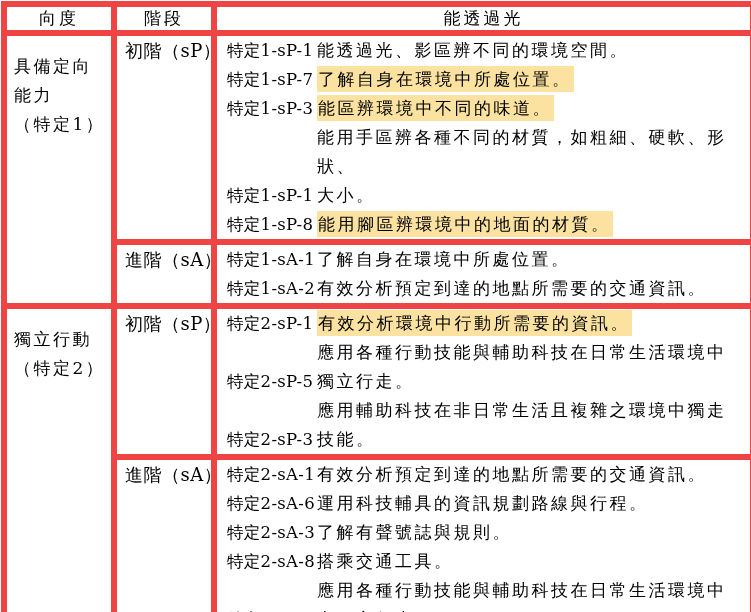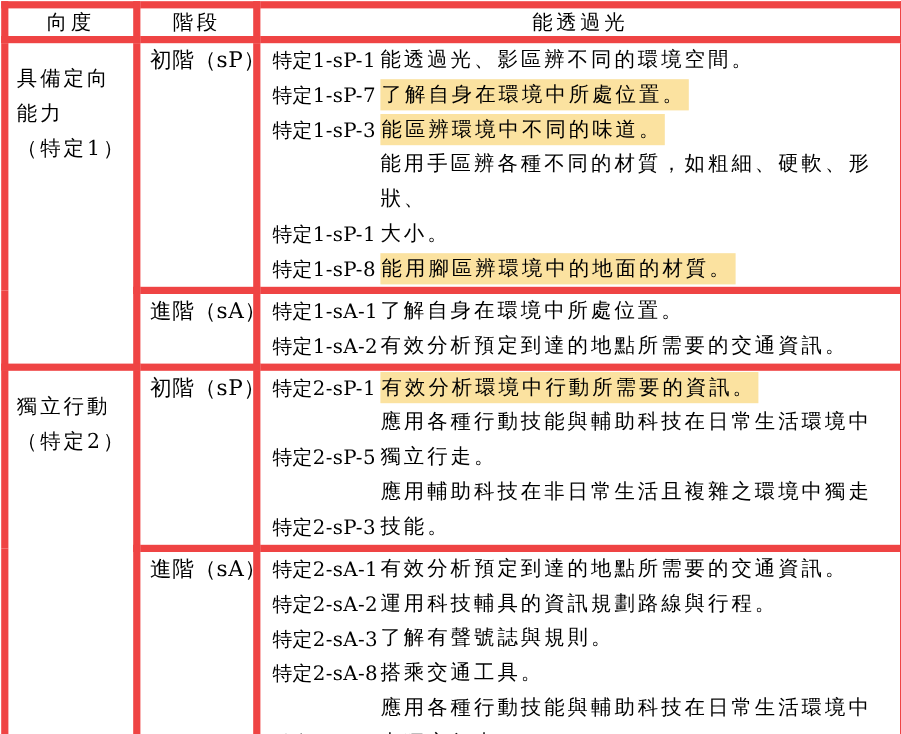--- a/index.html
+++ b/index.html
@@ -151,21 +151,21 @@
       </td>
     </tr>
     <tr>
       <td class="stage">進階（sA）</td>
       <td class="perf">
         <div class="item">
           <span class="code">特定2-sA-1</span>
           <span class="desc"><span>有效分析預定到達的地點所需要的交通資訊。</span></span>
         </div>
         <div class="item">
-          <span class="code">特定2-sA-2</span>
+          <span class="code">特定2-sA-6</span>
           <span class="desc"><span>運用科技輔具的資訊規劃路線與行程。</span></span>
         </div>
         <div class="item">
           <span class="code">特定2-sA-3</span>
           <span class="desc"><span>了解有聲號誌與規則。</span></span>
         </div>
         <div class="item">
           <span class="code">特定2-sA-8</span>
           <span class="desc"><span>搭乘交通工具。</span></span>
         </div>

